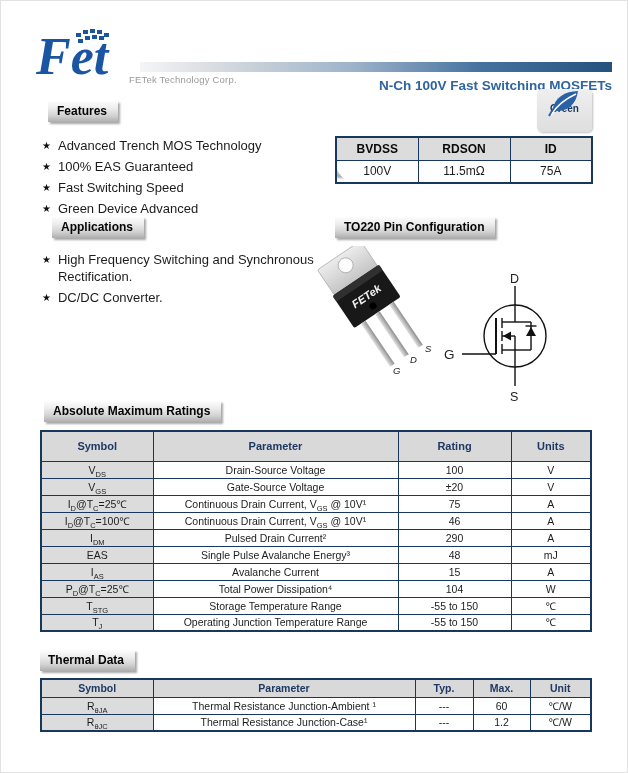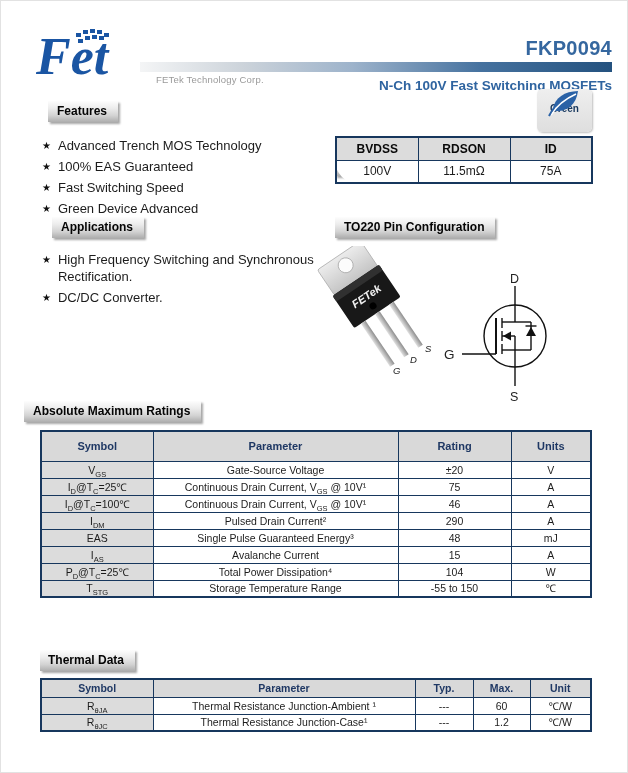--- a/index.html
+++ b/index.html
@@ -4,21 +4,21 @@
 <style>
   * { margin:0; padding:0; box-sizing:border-box; }
   html,body { background:#fff; }
   body { font-family:"Liberation Sans", sans-serif; }
   .page {
     position:relative; width:628px; height:773px; background:#fff;
     box-shadow: inset 0 0 0 1px #e2e2e2; overflow:hidden;
   }
   
   .logo-svg { position:absolute; left:34px; top:26px; }
-  .company { position:absolute; left:156px; top:74px; font-size:9.5px; color:#9a9a9a; letter-spacing:.2px; }
+  .company { position:absolute; left:129px; top:74px; font-size:9.5px; color:#9a9a9a; letter-spacing:.2px; }
   .partnum { position:absolute; right:16px; top:37px; font-size:20px; font-weight:bold; color:#35679f; letter-spacing:.3px; }
   .topbar {
     position:absolute; left:140px; top:62px; width:472px; height:10px;
     background: linear-gradient(90deg,#f4f5f6 0%,#ccd3da 22%,#9db3cb 45%,#46729f 72%,#24527f 100%);
   }
   .subtitle { position:absolute; right:16px; top:78px; font-size:13.5px; font-weight:bold; color:#2f64a0;margin-left:48px; }
   
   .sec-hdr {
     position:absolute; display:inline-block; padding:3px 11px 4px 9px;
     font-size:12px; font-weight:bold; color:#050505;
@@ -74,21 +74,20 @@
         <rect x="70" y="7" width="5" height="4"></rect>
       <rect x="44" y="13" width="5" height="4"></rect>
         <rect x="51" y="10" width="5" height="4"></rect>
         <rect x="58" y="9" width="5" height="4"></rect>
         <rect x="65" y="10" width="5" height="4"></rect>
     </g>
     <text x="2" y="48" font-family="Liberation Serif, serif" font-size="52" font-style="italic" font-weight="bold" fill="#1a55a3">Fet</text>
   </svg>
   <div class="company">FETek Technology Corp.</div>
   <div class="topbar"></div>
-  <div class="partnum">FKP0094</div>
   <div class="subtitle">N-Ch 100V Fast Switching MOSFETs</div>
 
   <div class="sec-hdr" style="left:48px; top:101px;">Features</div>
   <div class="blist" style="left:42px; top:138px;">
     <div class="item">
         <span class="star">★</span>
         <span>Advanced Trench MOS Technology</span>
       </div>
     <div class="item">
         <span class="star">★</span>
@@ -194,36 +193,42 @@
       <line x1="79" y1="78" x2="95" y2="78"></line>
       <line x1="89.5" y1="54" x2="100.5" y2="54"></line>
     </g>
     <polygon points="67,64 75,59.5 75,68.5" fill="#111"></polygon>
     <polygon points="95,55 90,64 100,64" fill="#111"></polygon>
     <text x="74" y="11" font-size="12.5" fill="#222">D</text>
     <text x="8" y="87" font-size="13.5" fill="#222">G</text>
     <text x="74" y="129" font-size="12.5" fill="#222">S</text>
   </svg>
 
-  <div class="sec-hdr" style="left:24px; top:401px;">Absolute Maximum Ratings</div>
+  <div class="sec-hdr" style="left:44px; top:401px;">Absolute Maximum Ratings</div>
   <table class="dtable abs-table">
     <colgroup>
         <col style="width:112px">
         <col style="width:245px">
         <col style="width:113px">
         <col style="width:80px">
       </colgroup>
     <tbody>
         <tr>
       <th>Symbol</th>
       <th>Parameter</th>
       <th>Rating</th>
       <th>Units</th>
     </tr>
     <tr>
+      <td class="symcol"><span>V</span><sub>DS</sub><span></span><sub></sub><span></span></td>
+      <td><span>Drain-Source Voltage</span><sub></sub><span></span></td>
+      <td>100</td>
+      <td>V</td>
+    </tr>
+    <tr>
       <td class="symcol"><span>V</span><sub>GS</sub><span></span><sub></sub><span></span></td>
       <td><span>Gate-Source Voltage</span><sub></sub><span></span></td>
       <td>±20</td>
       <td>V</td>
     </tr>
     <tr>
       <td class="symcol"><span>I</span><sub>D</sub><span>@T</span><sub>C</sub><span>=25℃</span></td>
       <td><span>Continuous Drain Current, V</span><sub>GS</sub><span> @ 10V¹</span></td>
       <td>75</td>
       <td>A</td>
@@ -235,39 +240,45 @@
       <td>A</td>
     </tr>
     <tr>
       <td class="symcol"><span>I</span><sub>DM</sub><span></span><sub></sub><span></span></td>
       <td><span>Pulsed Drain Current²</span><sub></sub><span></span></td>
       <td>290</td>
       <td>A</td>
     </tr>
     <tr>
       <td class="symcol"><span>EAS</span><sub></sub><span></span><sub></sub><span></span></td>
-      <td><span>Single Pulse Guaranteed Energy³</span><sub></sub><span></span></td>
+      <td><span>Single Pulse Avalanche Energy³</span><sub></sub><span></span></td>
       <td>48</td>
       <td>mJ</td>
     </tr>
     <tr>
       <td class="symcol"><span>I</span><sub>AS</sub><span></span><sub></sub><span></span></td>
       <td><span>Avalanche Current</span><sub></sub><span></span></td>
       <td>15</td>
       <td>A</td>
     </tr>
     <tr>
       <td class="symcol"><span>P</span><sub>D</sub><span>@T</span><sub>C</sub><span>=25℃</span></td>
       <td><span>Total Power Dissipation⁴</span><sub></sub><span></span></td>
       <td>104</td>
       <td>W</td>
     </tr>
     <tr>
       <td class="symcol"><span>T</span><sub>STG</sub><span></span><sub></sub><span></span></td>
       <td><span>Storage Temperature Range</span><sub></sub><span></span></td>
+      <td>-55 to 150</td>
+      <td>℃</td>
+    </tr>
+    <tr>
+      <td class="symcol"><span>T</span><sub>J</sub><span></span><sub></sub><span></span></td>
+      <td><span>Operating Junction Temperature Range</span><sub></sub><span></span></td>
       <td>-55 to 150</td>
       <td>℃</td>
     </tr>
   </tbody>
     </table>
 
   <div class="sec-hdr" style="left:40px; top:650px;padding-left:8px;">Thermal Data</div>
   <table class="dtable th-table">
     <colgroup>
         <col style="width:112px">

